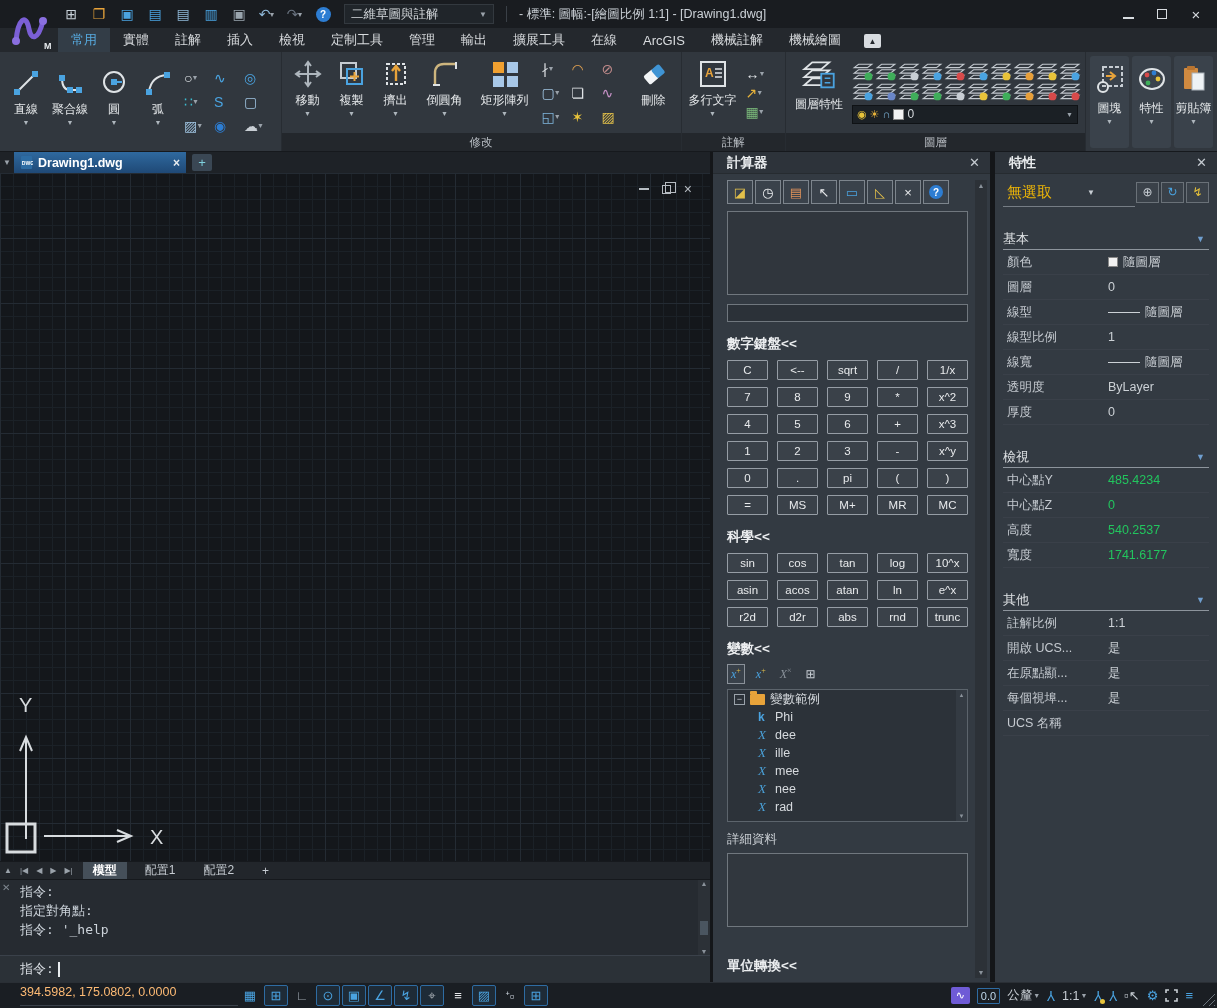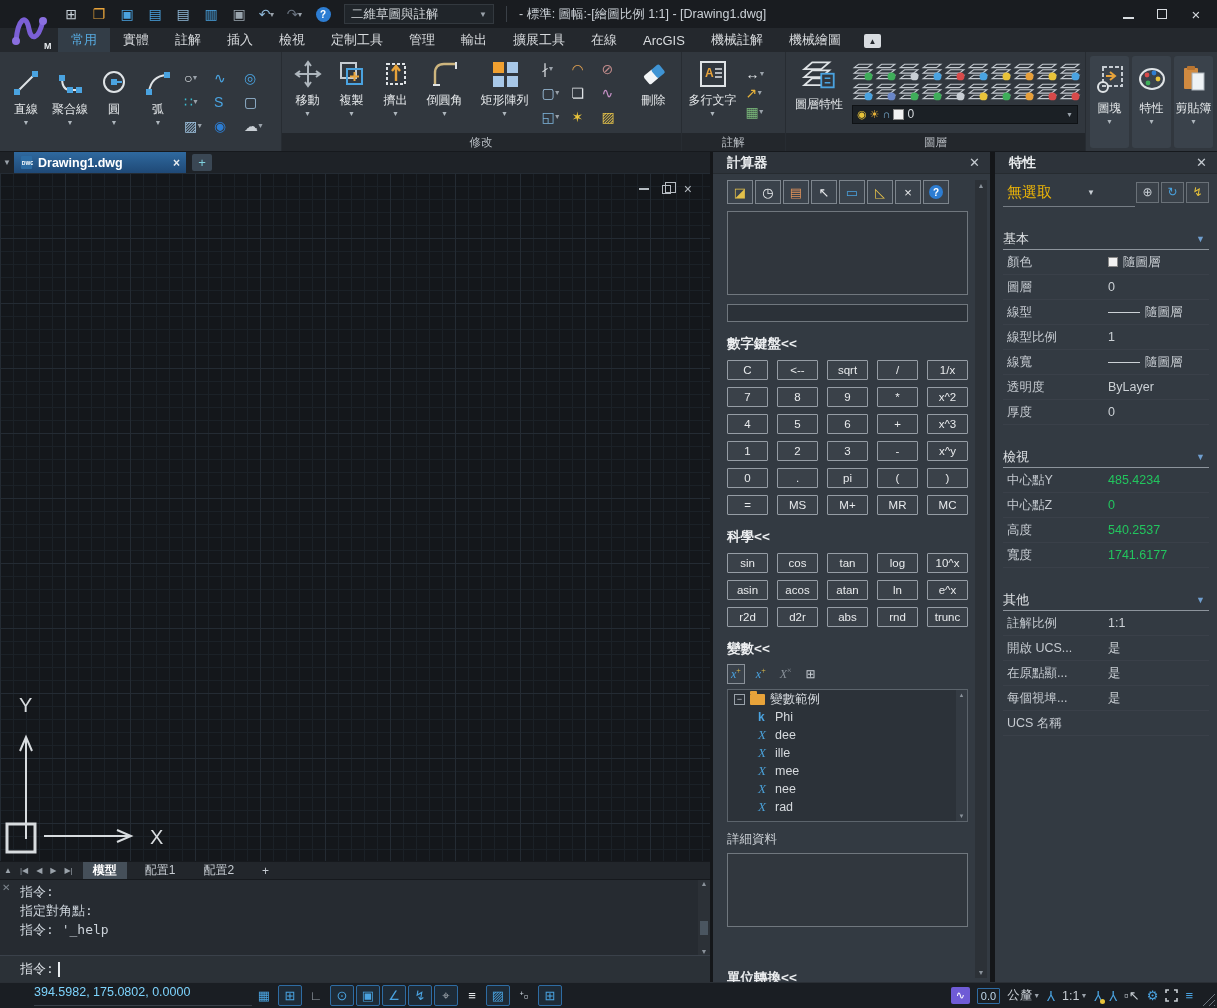--- a/index.html
+++ b/index.html
@@ -131,21 +131,21 @@
 .pgrp .garrow{margin-left:auto;color:#6f9ecf;font-size:9px;padding-right:4px}
 .gline{border-bottom:1px solid #8d949c;margin-top:1px}
 .prow{display:grid;grid-template-columns:97px 1fr;height:25px;align-items:center;border-bottom:1px solid #3a4049}
 .plabel{padding-left:4px;color:#c5cad0;font-size:12.5px;overflow:hidden}
 .pval{padding-left:8px;color:#ccd1d6;font-size:12.5px;display:flex;align-items:center;gap:5px;overflow:hidden}
 .pval.dim{color:#22c55e}
 .swatch{width:10px;height:10px;background:#f2f2f2;border:1px solid #888;flex:0 0 10px}
 .lineglyph{display:inline-block;width:32px;height:1px;background:#ccd1d6}
 
 .statusbar{position:absolute;left:0;right:0;bottom:0;height:26px;background:#1a1e23;border-top:1px solid #2a2f35;display:flex;align-items:center}
-.sb-coords{margin-left:34px;width:218px;color:#7dd3fc;font-size:12.5px;border-bottom:1px solid #3a414a;padding-bottom:6px}
+.sb-coords{margin-left:20px;width:218px;color:#fdba74;font-size:12.5px;border-bottom:1px solid #3a414a;padding-bottom:6px}
 .sb-center{display:flex;align-items:center;gap:2px}
 .stog{width:24px;height:21px;display:flex;align-items:center;justify-content:center;font-size:13px}
 .stog.boxed{border:1px solid #2e6ca3;background:#1e2b37;border-radius:2px}
 .sb-right{margin-left:auto;display:flex;align-items:center;gap:7px;margin-right:24px}
 .sb-chip{width:19px;height:17px;background:#6f5bd6;border-radius:2px;color:#fff;font-size:11px;display:flex;align-items:center;justify-content:center}
 .sb-box{border:1px solid #2e6ca3;color:#bfd7ea;font-size:11px;padding:1px 3px;border-radius:1px}
 .sb-txt{color:#c8ced4;font-size:12.5px;display:flex;align-items:center;gap:3px}
 .sb-star{color:#4aa3e0;font-size:14px;position:relative}
 .sb-star .dot{position:absolute;right:-3px;bottom:1px;width:5px;height:5px;border-radius:50%;background:#e8c33a}
 .sb-ic{color:#4aa3e0;font-size:13px}
@@ -865,21 +865,21 @@
           </div>
         <div class="tree-scroll">
             <span>▲</span>
             <span>▼</span>
           </div>
       </div>
 
       <div class="lbl-plain">詳細資料</div>
       <div class="box-details"></div>
 
-      <div class="sec-label" style="margin-top:42px">單位轉換&lt;&lt;</div>
+      <div class="sec-label" style="margin-top:30px">單位轉換&lt;&lt;</div>
       <div class="units-row">
         <span class="uc1">單位類型</span>
         <span class="uc2">長度</span>
       </div>
     </div>
     <div class="calc-scroll">
         <span>▲</span>
         <span>▼</span>
       </div>
   </div>

